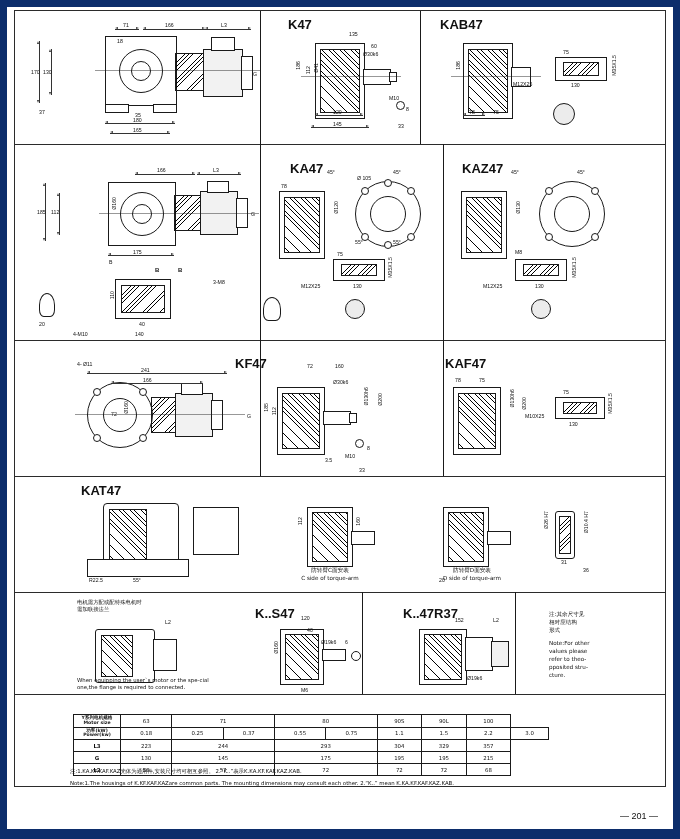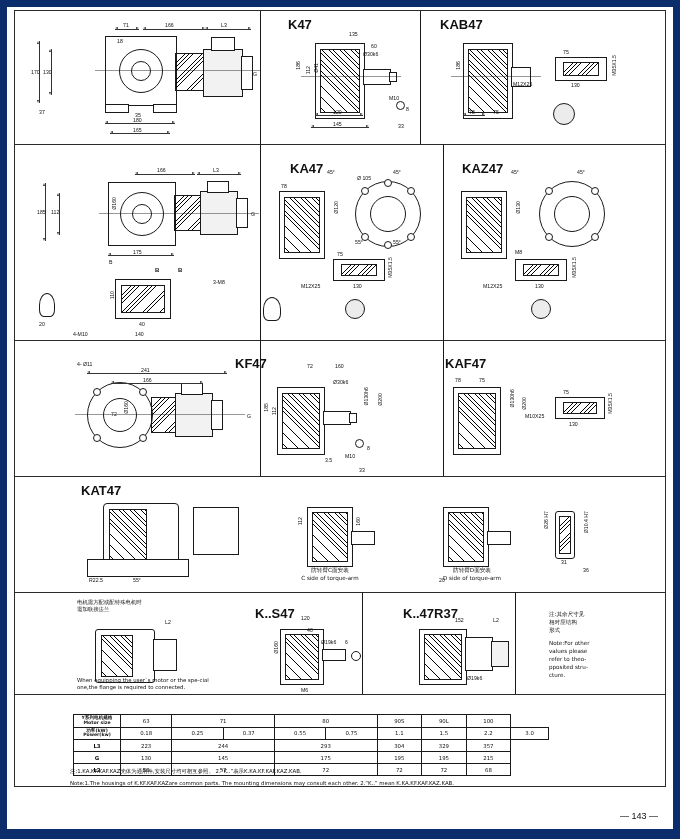--- a/index.html
+++ b/index.html
@@ -530,14 +530,14 @@
         <td colspan="2">72</td>
         <td>68</td>
       </tr>
     </tbody>
       </table>
 
   </div>
 
   <div class="note" style="left:70px;top:768px;">注:1.KA.KF.KAF.KAZ壳体为通用件,安装尺寸均可相互参照。 2.“K..”表示K.KA.KF.KAF.KAZ.KAB.</div>
   <div class="note" style="left:70px;top:780px;">Note:1.The  housings  of  K.KF.KAF.KAZare common parts. The mounting dimensions may consult each other.  2.“K..” mean K.KA.KF.KAF.KAZ.KAB.</div>
-  <div class="pagenum">— 143 —</div>
+  <div class="pagenum">— 201 —</div>
 </div>
 
 </body></html>

